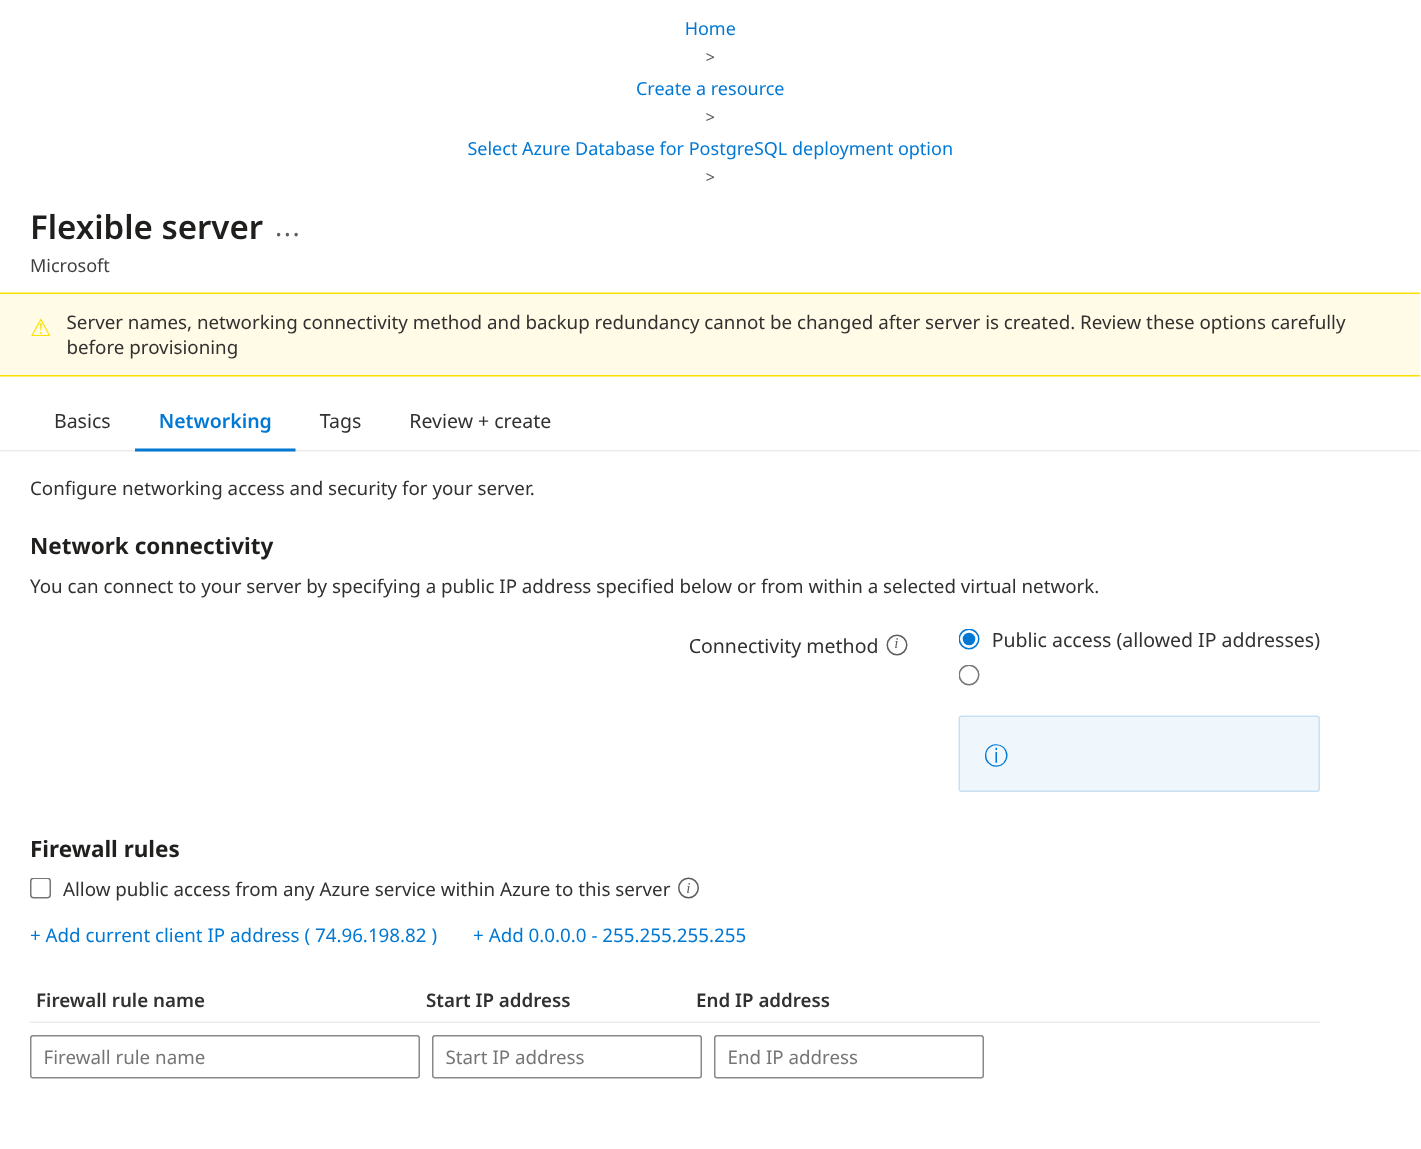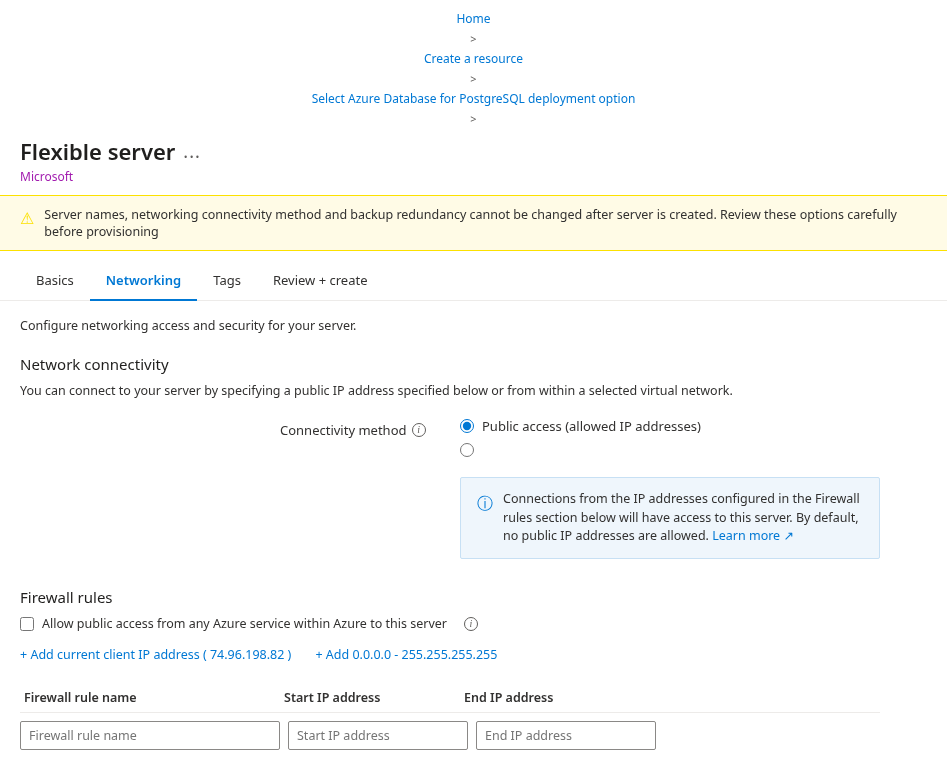--- a/index.html
+++ b/index.html
@@ -37,21 +37,21 @@
     }
     .page-more {
       font-size: 18px;
       color: #605e5c;
       cursor: pointer;
       letter-spacing: 1px;
     }
     .page-sub {
       padding: 0 20px 10px;
       font-size: 12px;
-      color: #a21caf;
+      color: #404040;
     }
     .warning-banner {
       display: flex;
       align-items: flex-start;
       background: #fffbe6;
       border-top: 1px solid #fce100;
       border-bottom: 1px solid #fce100;
       padding: 10px 20px;
       gap: 10px;
       font-size: 12.5px;
@@ -87,21 +87,21 @@
       padding: 16px 20px;
       max-width: 900px;
     }
     .section-desc {
       font-size: 12.5px;
       color: #323130;
       margin-bottom: 20px;
     }
     .section-title {
       font-size: 15px;
-      font-weight: 400;
+      font-weight: 700;
       color: #201f1e;
       margin-bottom: 8px;
     }
     .section-text {
       font-size: 12.5px;
       color: #323130;
       margin-bottom: 16px;
       line-height: 1.5;
     }
     .field-row {
@@ -198,21 +198,21 @@
       width: 14px;
       height: 14px;
       accent-color: #0078d4;
       cursor: pointer;
     }
     .checkbox-label {
       font-size: 12.5px;
       color: #323130;
       display: flex;
       align-items: center;
-      gap: 17px;
+      gap: 5px;
     }
     .add-links {
       display: flex;
       gap: 24px;
       margin-bottom: 20px;
     }
     .add-link {
       color: #0078d4;
       font-size: 12.5px;
       cursor: pointer;
@@ -296,24 +296,20 @@
       <label class="radio-option">
         <input type="radio" name="connectivity" value="public" checked="" style="">
         <span>Public access (allowed IP addresses)</span>
       </label>
       <label class="radio-option">
         <input type="radio" name="connectivity" value="private" style="">
       </label>
 
       <div class="info-box">
         <span class="info-box-icon">ⓘ</span>
-        <span>
-          <span>Connections from the IP addresses configured in the Firewall rules section below will have access to this server. By default, no public IP addresses are allowed.</span>
-          <a> <span>Learn more</span> ↗</a>
-        </span>
       </div>
     </div>
   </div>
 
   <div class="firewall-section">
     <div class="section-title">Firewall rules</div>
 
     <div class="checkbox-row">
       <input type="checkbox" style="">
       <label class="checkbox-label">

